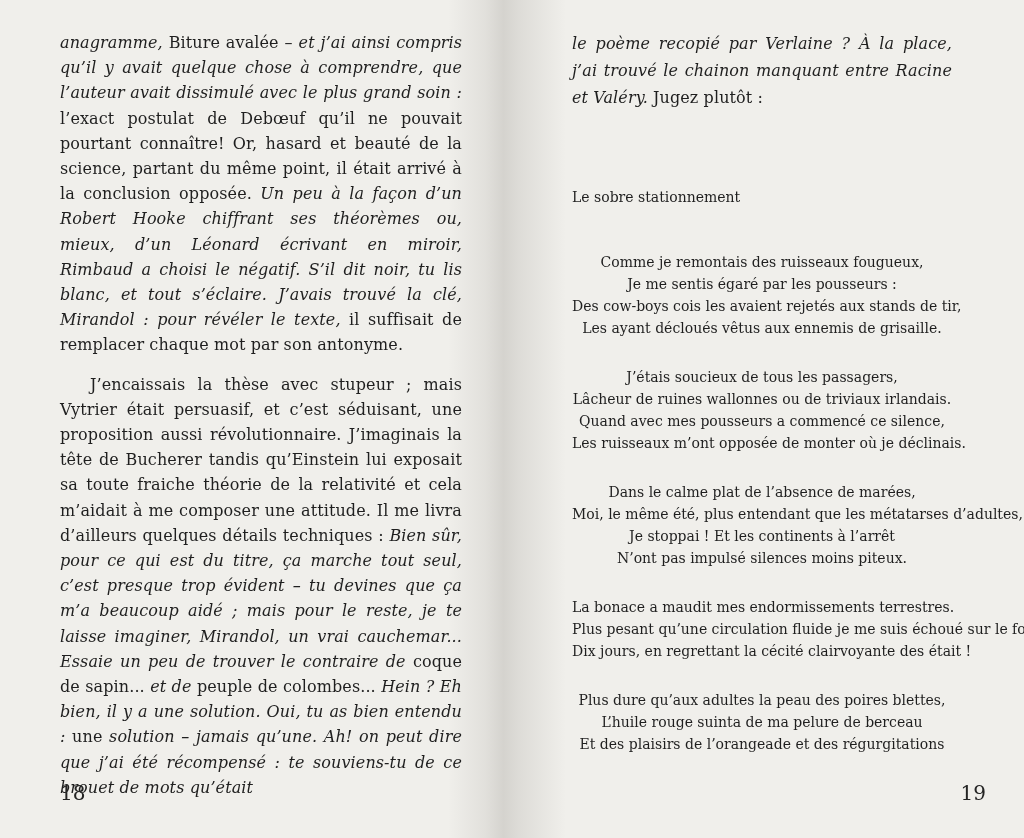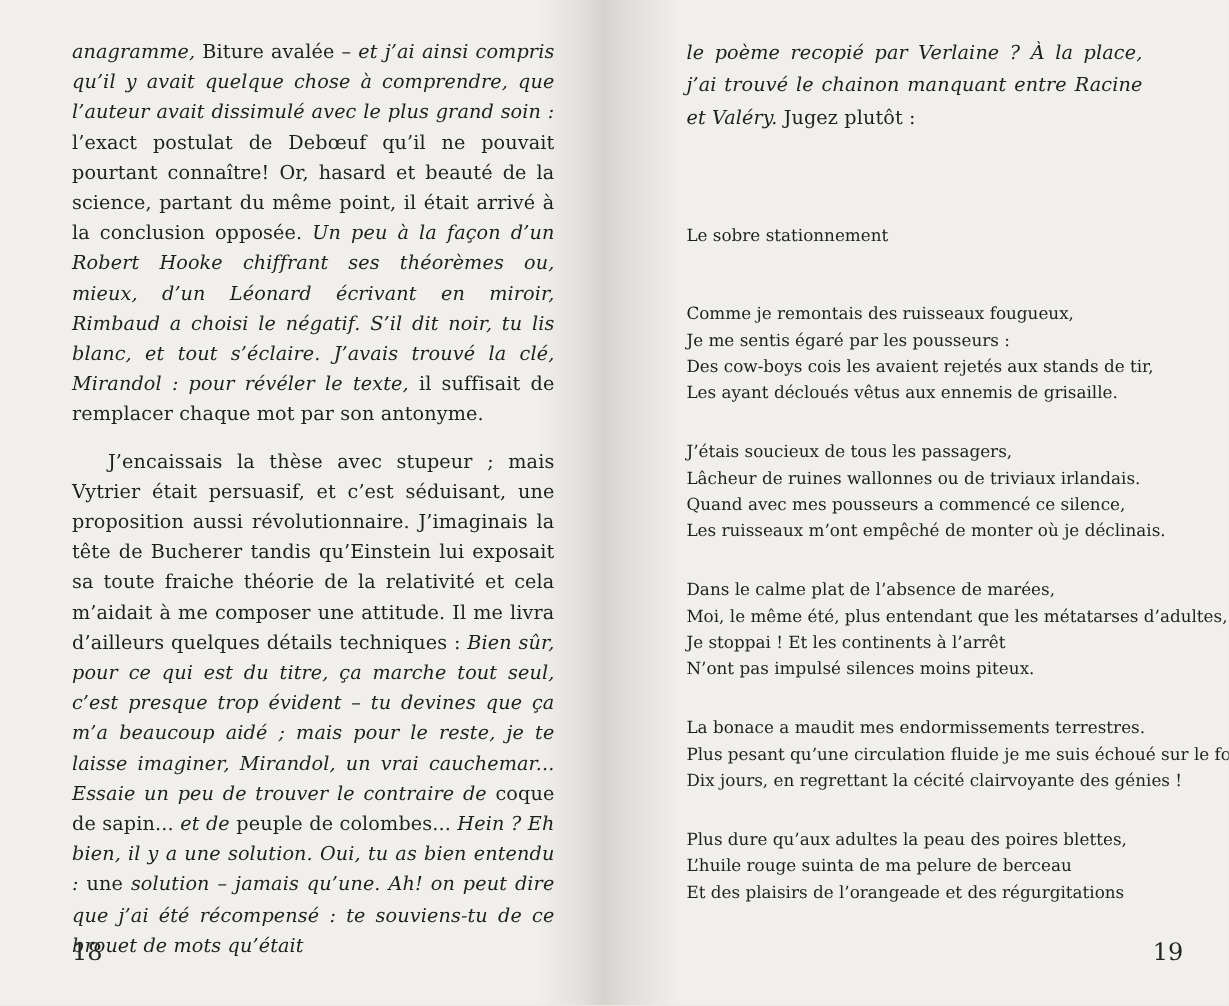--- a/index.html
+++ b/index.html
@@ -48,20 +48,21 @@
   .poem-title {
     margin-top: 76px;
     font-size: 14px;
     line-height: 20px;
   }
   .poem {
     margin-top: 44px;
     font-size: 14px;
     line-height: 22px;
     white-space: nowrap;
+    text-align: center;
   }
   .stanza + .stanza { margin-top: 27px; }
 
   .pagenum {
     position: absolute;
     top: 781px;
     font-size: 20px;
     color: #242424;
   }
   .pagenum.pl { left: 60px; }
@@ -86,32 +87,32 @@
         <div class="stanza">
           <div class="poem-line">Comme je remontais des ruisseaux fougueux,</div>
           <div class="poem-line">Je me sentis égaré par les pousseurs :</div>
           <div class="poem-line">Des cow-boys cois les avaient rejetés aux stands de tir,</div>
           <div class="poem-line">Les ayant décloués vêtus aux ennemis de grisaille.</div>
         </div>
         <div class="stanza">
           <div class="poem-line">J’étais soucieux de tous les passagers,</div>
           <div class="poem-line">Lâcheur de ruines wallonnes ou de triviaux irlandais.</div>
           <div class="poem-line">Quand avec mes pousseurs a commencé ce silence,</div>
-          <div class="poem-line">Les ruisseaux m’ont empêché de monter où je déclinais.</div>
+          <div class="poem-line">Les ruisseaux m’ont opposée de monter où je déclinais.</div>
         </div>
         <div class="stanza">
           <div class="poem-line">Dans le calme plat de l’absence de marées,</div>
           <div class="poem-line">Moi, le même été, plus entendant que les métatarses d’adultes,</div>
           <div class="poem-line">Je stoppai ! Et les continents à l’arrêt</div>
           <div class="poem-line">N’ont pas impulsé silences moins piteux.</div>
         </div>
         <div class="stanza">
           <div class="poem-line">La bonace a maudit mes endormissements terrestres.</div>
           <div class="poem-line">Plus pesant qu’une circulation fluide je me suis échoué sur le fond</div>
-          <div class="poem-line">Dix jours, en regrettant la cécité clairvoyante des génies !</div>
+          <div class="poem-line">Dix jours, en regrettant la cécité clairvoyante des était !</div>
         </div>
         <div class="stanza">
           <div class="poem-line">Plus dure qu’aux adultes la peau des poires blettes,</div>
           <div class="poem-line">L’huile rouge suinta de ma pelure de berceau</div>
           <div class="poem-line">Et des plaisirs de l’orangeade et des régurgitations</div>
         </div>
       </div>
   </div>
 
   <div class="pagenum pl">18</div>

